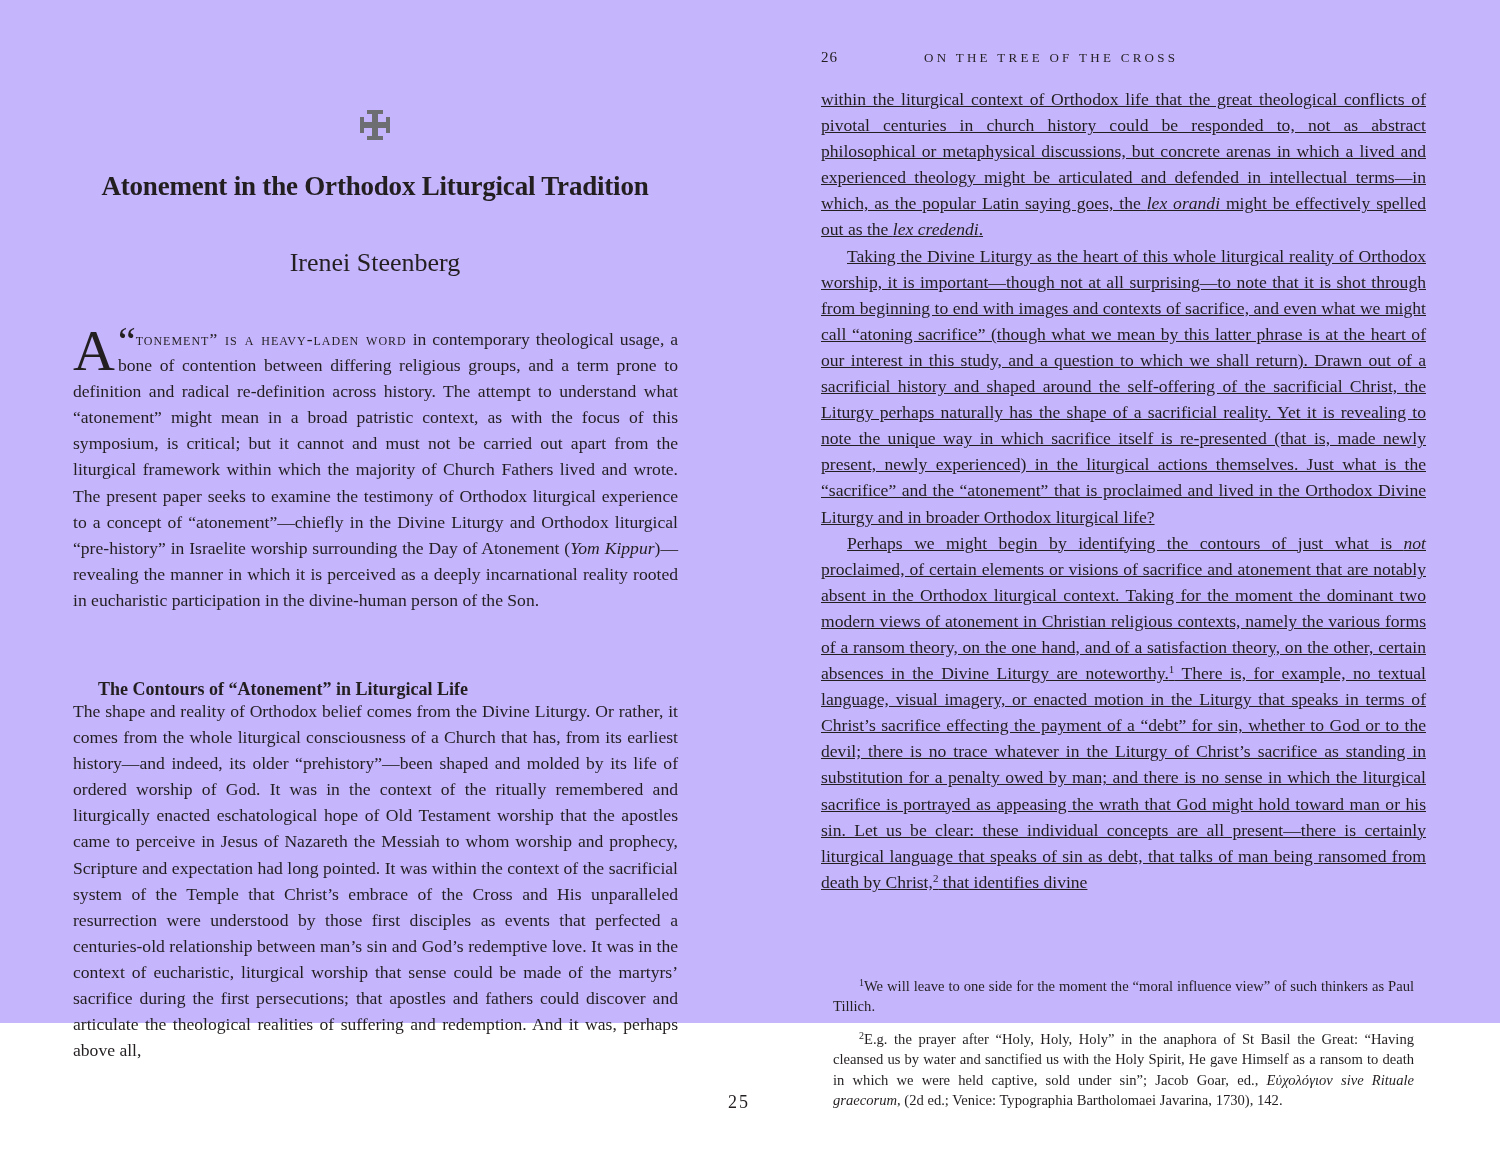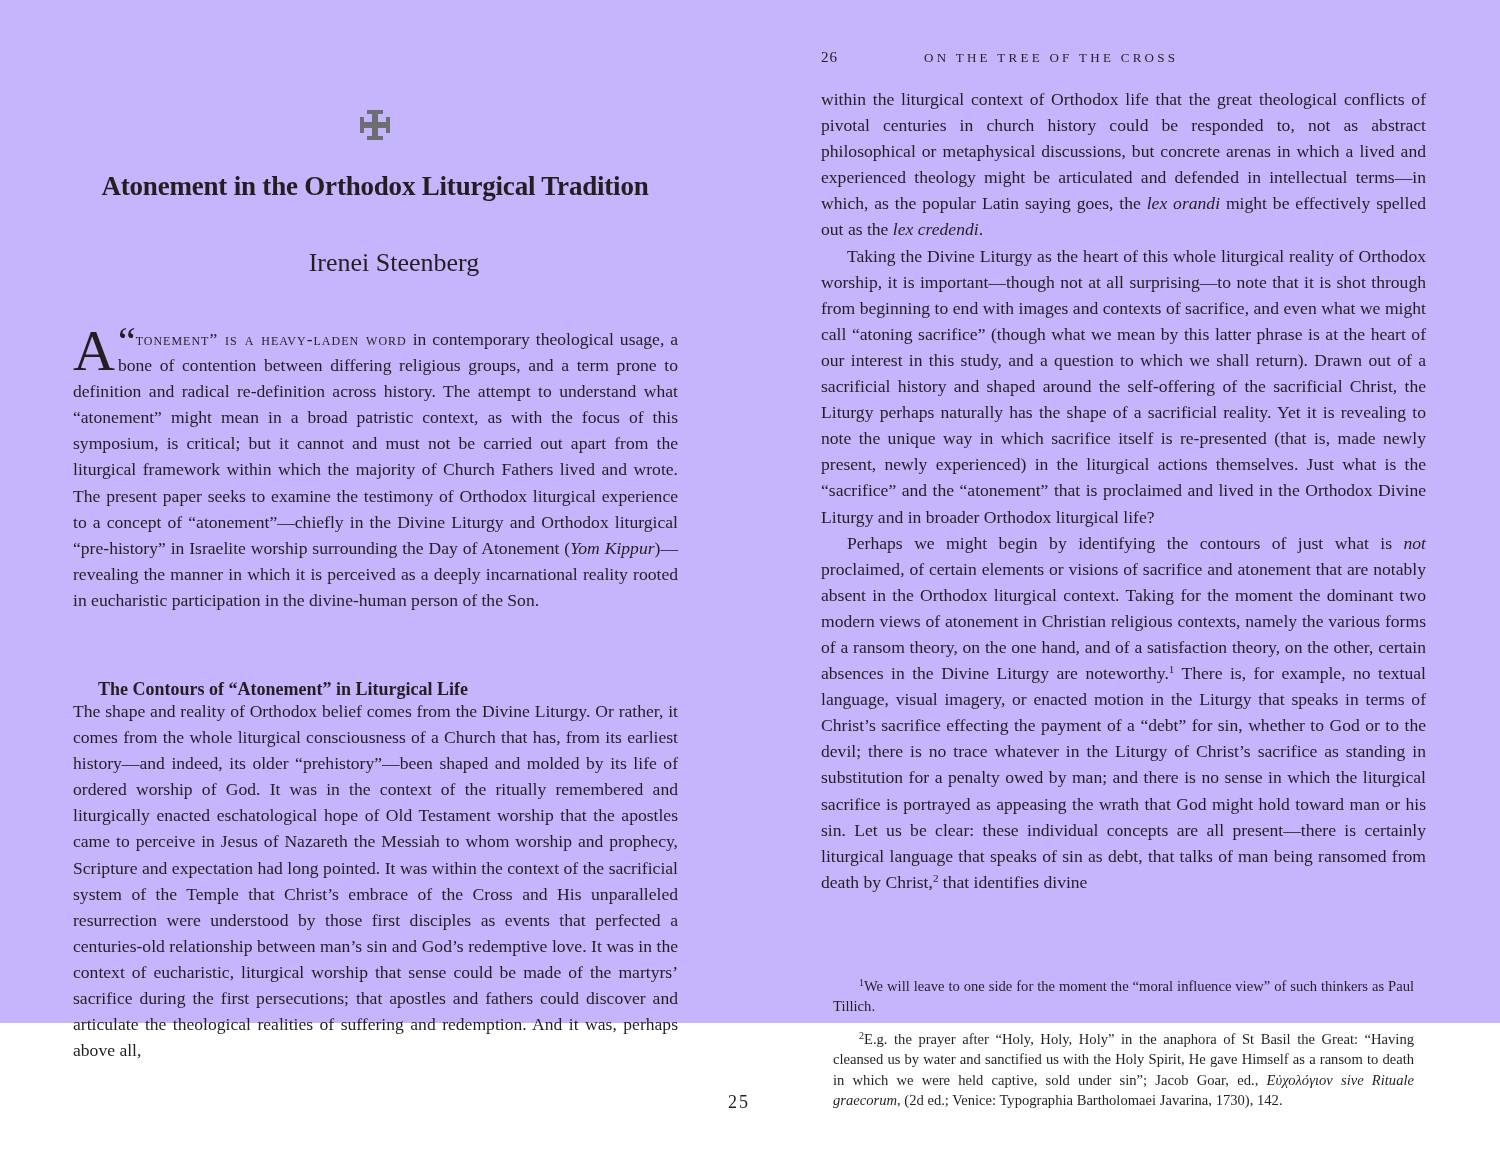--- a/index.html
+++ b/index.html
@@ -8,32 +8,32 @@
   .page { position:absolute; top:0; height:1023px; background:#c4b5fd; }
   .left { left:0; width:750px; }
   .right { left:750px; width:750px; }
   .text-block { position:absolute; font-size:17.6px; line-height:26.1px; text-align:justify; }
   .left .text-block { left:73px; width:605px; }
   .right .text-block { left:821px; left:71px; width:605px; }
   .cross { position:absolute; left:358px; top:108px; width:34px; height:34px; }
   .title { position:absolute; left:0; width:750px; top:168px; text-align:center;
            font-size:27px; line-height:36px; font-weight:bold; color:#231f20; letter-spacing:-0.2px; }
   .author { position:absolute; left:0; width:750px; top:246px; text-align:center;
-            font-size:26px; line-height:34px;padding-left:19px; }
+            font-size:26px; line-height:34px; }
   .intro { top:326px; }
   .dropq { font-size:40px; line-height:0; vertical-align:-10px; }
   .dropA { float:left; font-size:58px; line-height:46px; margin:2px 3px 0 0; }
   .smcap { font-variant:small-caps; letter-spacing:1px; }
   .sect { position:absolute; left:73px; top:676px; font-weight:bold; font-size:18px; line-height:26px;margin-left:25px; }
   .body1 { top:672px;margin-top:26px; }
   .folio-left { position:absolute; left:0; width:750px; top:1092px; text-align:right; font-size:18px; letter-spacing:2px; }
   .running { position:absolute; top:50px; left:71px; width:605px; font-size:13px; letter-spacing:3.3px; }
   .running .pg { position:absolute; left:0; font-size:15px; letter-spacing:1px; top:-1px; }
   .running .rt { position:absolute; left:88px; text-transform:uppercase;margin-left:15px; }
-  .rbody { top:86px; }
+  .rbody { top:86px;text-decoration:underline; }
   .rbody p { margin:0; text-indent:26px; }
   .rbody p.noind { text-indent:0; }
   .footnotes { position:absolute; left:71px; top:964px; width:605px; font-size:14.6px; line-height:20.4px; text-align:justify; }
   .footnotes p { margin:12px; text-indent:26px; }
   sup { font-size:11px; line-height:0; vertical-align:6px; }
   .fnsup { font-size:10px; vertical-align:5px; line-height:0; }
   i { font-style:italic; }
 </style>
 </head>
 <body>

